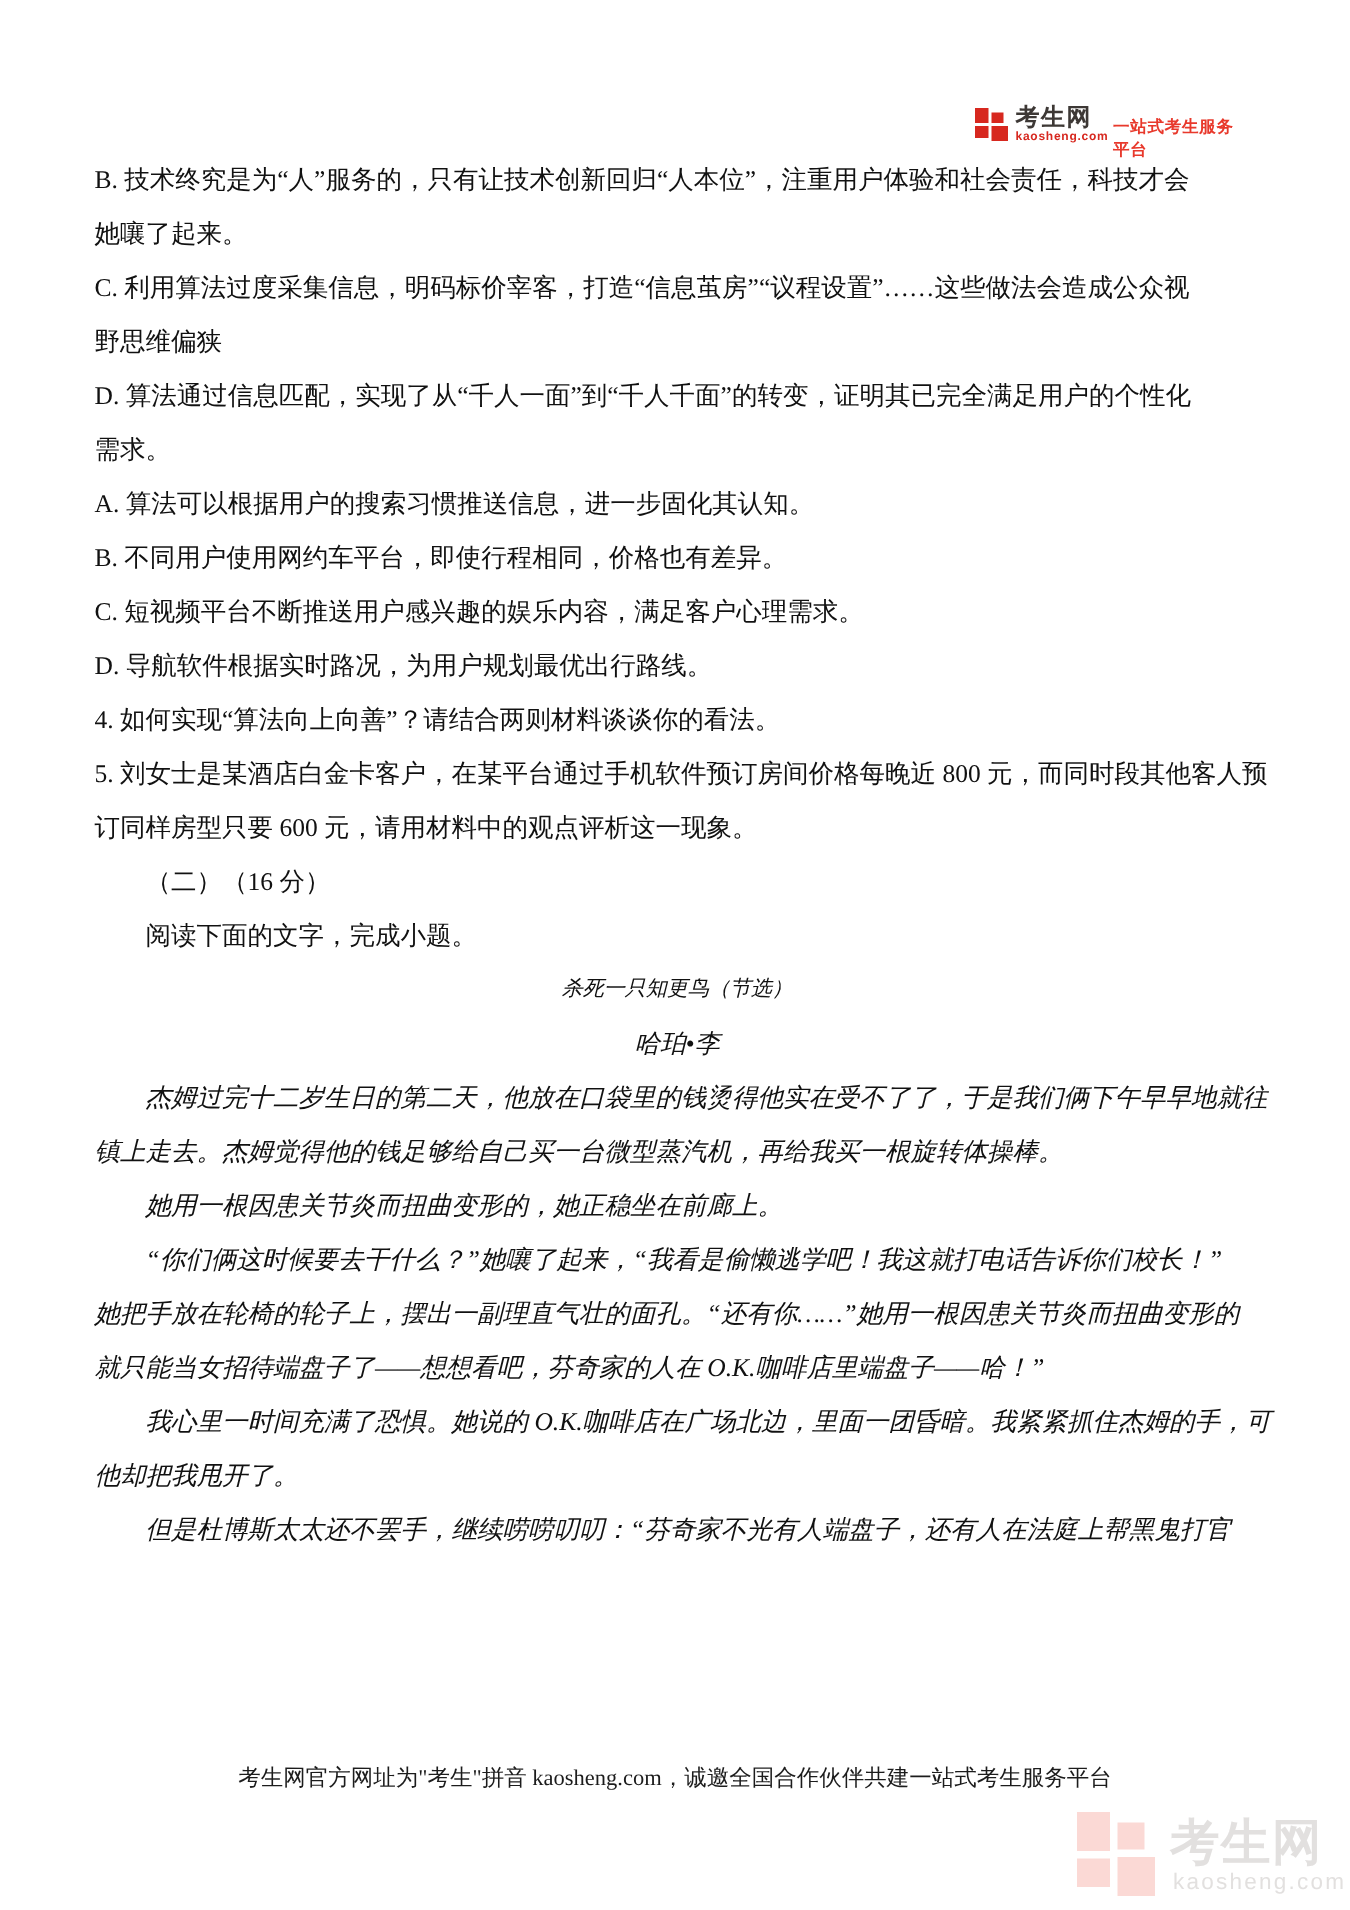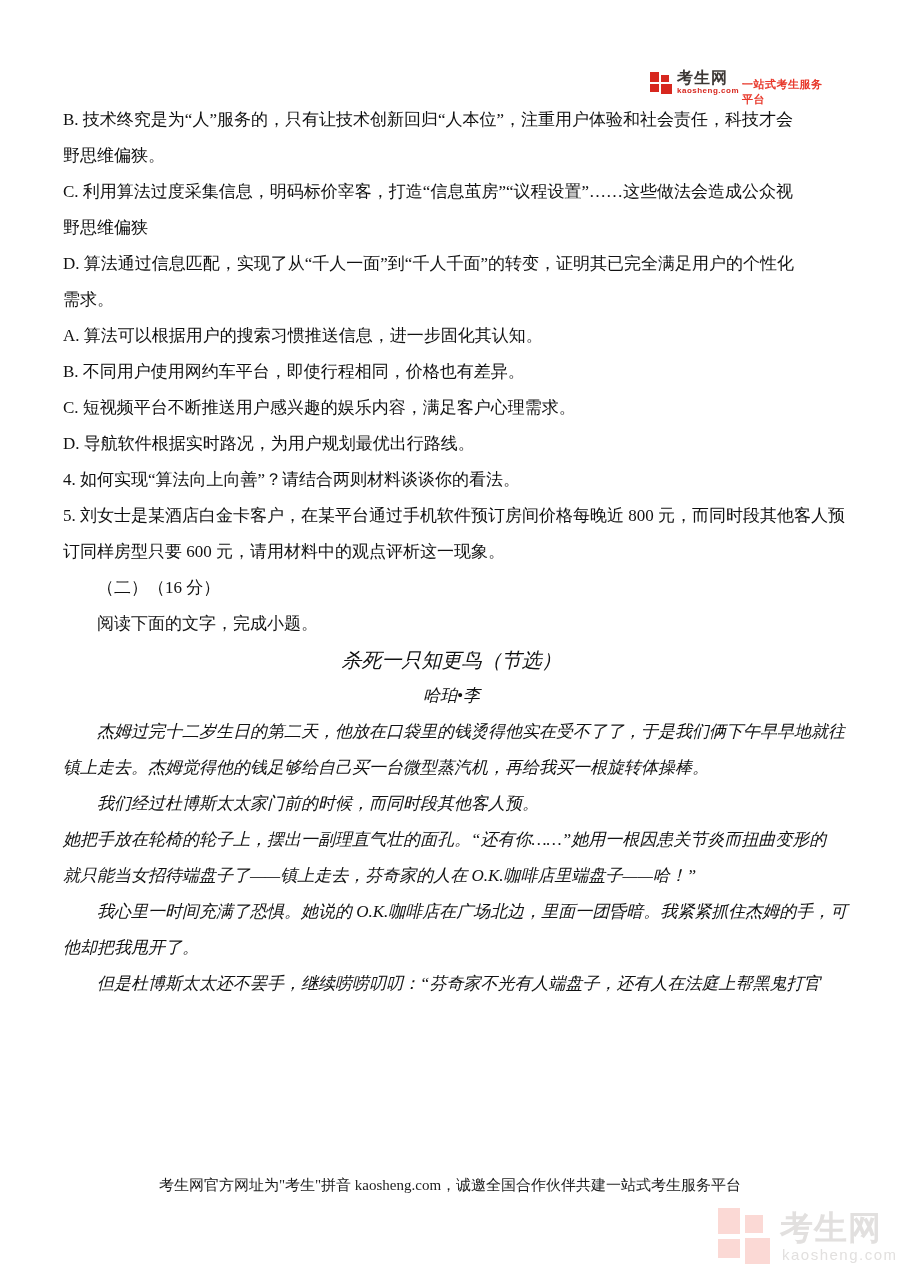--- a/index.html
+++ b/index.html
@@ -46,21 +46,21 @@
   
   .doc { position: absolute; left: 63px; top: 102px; width: 777px; }
   .line {
     font-size: 17px; line-height: 36px; height: 36px;
     white-space: pre; color: #111111;
   }
   .line.kai  { font-style: italic; }
   .line.bold { font-weight: 400; }
   .line.center { text-align: center; white-space: pre; }
   .line.indent { text-indent: 34px; }
-  .line.title { font-size: 20px; }
+  .line.title { font-size: 14px; }
 
   
   .footer-note {
     position: absolute; left: 0; top: 1176px; width: 900px;
     text-align: center; font-size: 15px; color: #1c1c1c;
   }
 
   
   .watermark { position: absolute; left: 718px; top: 1206px; width: 170px; height: 62px; }
   .watermark .ks-icon { left: 0; top: 2px; width: 52px; height: 56px; color: #fbd9d5; }
@@ -87,41 +87,42 @@
         <i class="b3"></i>
         <i class="b4"></i>
     </span>
     <span class="brand">考生网</span>
     <span class="domain">kaosheng.com</span>
     <span class="tagline">一站式考生服务平台</span>
   </div>
 
   <div class="doc">
       <div class="line song">B. 技术终究是为“人”服务的，只有让技术创新回归“人本位”，注重用户体验和社会责任，科技才会</div>
-      <div class="line song">野思维偏狭。</div>
+      <div class="line song">她嚷了起来。</div>
       <div class="line song">C. 利用算法过度采集信息，明码标价宰客，打造“信息茧房”“议程设置”……这些做法会造成公众视</div>
       <div class="line song">野思维偏狭</div>
       <div class="line song">D. 算法通过信息匹配，实现了从“千人一面”到“千人千面”的转变，证明其已完全满足用户的个性化</div>
       <div class="line song">需求。</div>
       <div class="line song">A. 算法可以根据用户的搜索习惯推送信息，进一步固化其认知。</div>
       <div class="line song">B. 不同用户使用网约车平台，即使行程相同，价格也有差异。</div>
       <div class="line song">C. 短视频平台不断推送用户感兴趣的娱乐内容，满足客户心理需求。</div>
       <div class="line song">D. 导航软件根据实时路况，为用户规划最优出行路线。</div>
       <div class="line song">4. 如何实现“算法向上向善”？请结合两则材料谈谈你的看法。</div>
       <div class="line song">5. 刘女士是某酒店白金卡客户，在某平台通过手机软件预订房间价格每晚近 800 元，而同时段其他客人预</div>
       <div class="line song">订同样房型只要 600 元，请用材料中的观点评析这一现象。</div>
       <div class="line song indent bold">（二）（16 分）</div>
       <div class="line song indent">阅读下面的文字，完成小题。</div>
       <div class="line kai center bold title">杀死一只知更鸟（节选）</div>
       <div class="line kai center">哈珀•李</div>
       <div class="line kai indent">杰姆过完十二岁生日的第二天，他放在口袋里的钱烫得他实在受不了了，于是我们俩下午早早地就往</div>
       <div class="line kai">镇上走去。杰姆觉得他的钱足够给自己买一台微型蒸汽机，再给我买一根旋转体操棒。</div>
-      <div class="line kai indent">我们经过杜博斯太太家门前的时候，而同时段其他客人预。</div>
+      <div class="line kai indent">她用一根因患关节炎而扭曲变形的，她正稳坐在前廊上。</div>
+      <div class="line kai indent">“你们俩这时候要去干什么？”她嚷了起来，“我看是偷懒逃学吧！我这就打电话告诉你们校长！”</div>
       <div class="line kai">她把手放在轮椅的轮子上，摆出一副理直气壮的面孔。“还有你……”她用一根因患关节炎而扭曲变形的</div>
-      <div class="line kai">就只能当女招待端盘子了——镇上走去，芬奇家的人在 O.K.咖啡店里端盘子——哈！”</div>
+      <div class="line kai">就只能当女招待端盘子了——想想看吧，芬奇家的人在 O.K.咖啡店里端盘子——哈！”</div>
       <div class="line kai indent">我心里一时间充满了恐惧。她说的 O.K.咖啡店在广场北边，里面一团昏暗。我紧紧抓住杰姆的手，可</div>
       <div class="line kai">他却把我甩开了。</div>
       <div class="line kai indent">但是杜博斯太太还不罢手，继续唠唠叨叨：“芬奇家不光有人端盘子，还有人在法庭上帮黑鬼打官</div>
     </div>
 
   <div class="footer-note">考生网官方网址为"考生"拼音 kaosheng.com，诚邀全国合作伙伴共建一站式考生服务平台</div>
 
   <div class="watermark">
     <span class="ks-icon">
       <i class="b1"></i>

